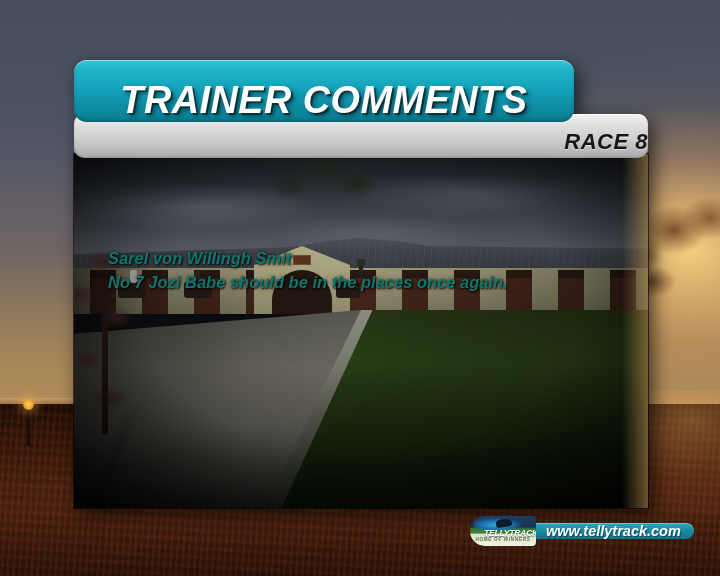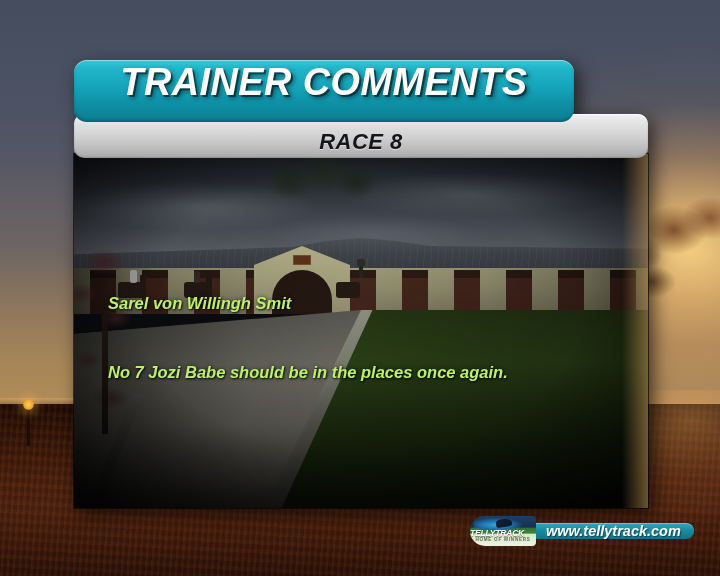--- a/index.html
+++ b/index.html
@@ -147,21 +147,21 @@
     background: linear-gradient(to bottom,
       #36c6d8 0%,
       #21b5c9 14%,
       #14a3ba 46%,
       #0e8da3 74%,
       #0b7d92 100%);
     box-shadow:
       inset 0 1px 0 rgba(255,255,255,0.45),
       inset 0 -2px 3px rgba(0,0,0,0.22);
     display: flex;
-    align-items: flex-start;
+    align-items: flex-end;
     justify-content: center;
     z-index: 3;
   }
   .title-text {
     font-size: 39px;
     font-weight: bold;
     font-style: italic;
     color: #ffffff;
     letter-spacing: 0.5px;
     white-space: nowrap;
@@ -182,21 +182,21 @@
       #f2f2f2 0%,
       #e2e2e2 22%,
       #cfcfcf 55%,
       #b9b9b9 82%,
       #a9a9a9 100%);
     box-shadow:
       inset 0 1px 0 rgba(255,255,255,0.85),
       inset 0 -1px 2px rgba(0,0,0,0.18);
     display: flex;
     align-items: flex-end;
-    justify-content: center;
+    justify-content: flex-end;
     padding-bottom: 3px;
     box-sizing: border-box;
     z-index: 2;
   }
   .race-text {
     font-size: 22px;
     font-weight: bold;
     font-style: italic;
     color: #14161a;
     letter-spacing: 0.5px;
@@ -425,25 +425,24 @@
     position: absolute;
     left: 34px;
     top: 92px;
     width: 500px;
     z-index: 8;
   }
   .comment-line {
     font-size: 16.5px;
     font-weight: bold;
     font-style: italic;
-    color: #bef264;
+    color: #0f766e;
     line-height: 24px;
     white-space: nowrap;
     text-shadow: 1px 1px 2px rgba(0,0,0,0.85), 0 0 4px rgba(0,0,0,0.6);
-    margin-top: 45px;
   }
 
   
   .watermark {
     position: absolute;
     left: 470px;
     top: 516px;
     height: 30px;
     display: flex;
     align-items: center;
@@ -467,21 +466,21 @@
     position: absolute;
     left: 26px; top: 3px;
     width: 16px; height: 8px;
     background: #0d1c2e;
     border-radius: 40% 55% 30% 20%;
     transform: rotate(-8deg);
   }
   .wm-logo-name {
     position: absolute;
     left: 0; top: 12px;
-    width: 44px;
+    width: 82px;
     text-align: center;
     font-size: 8.5px;
     font-weight: bold;
     font-style: italic;
     letter-spacing: -0.2px;
     color: #ffffff;
     text-shadow: 0 1px 1px rgba(0,0,0,0.5);
     white-space: nowrap;
   }
   .wm-logo-tag {

